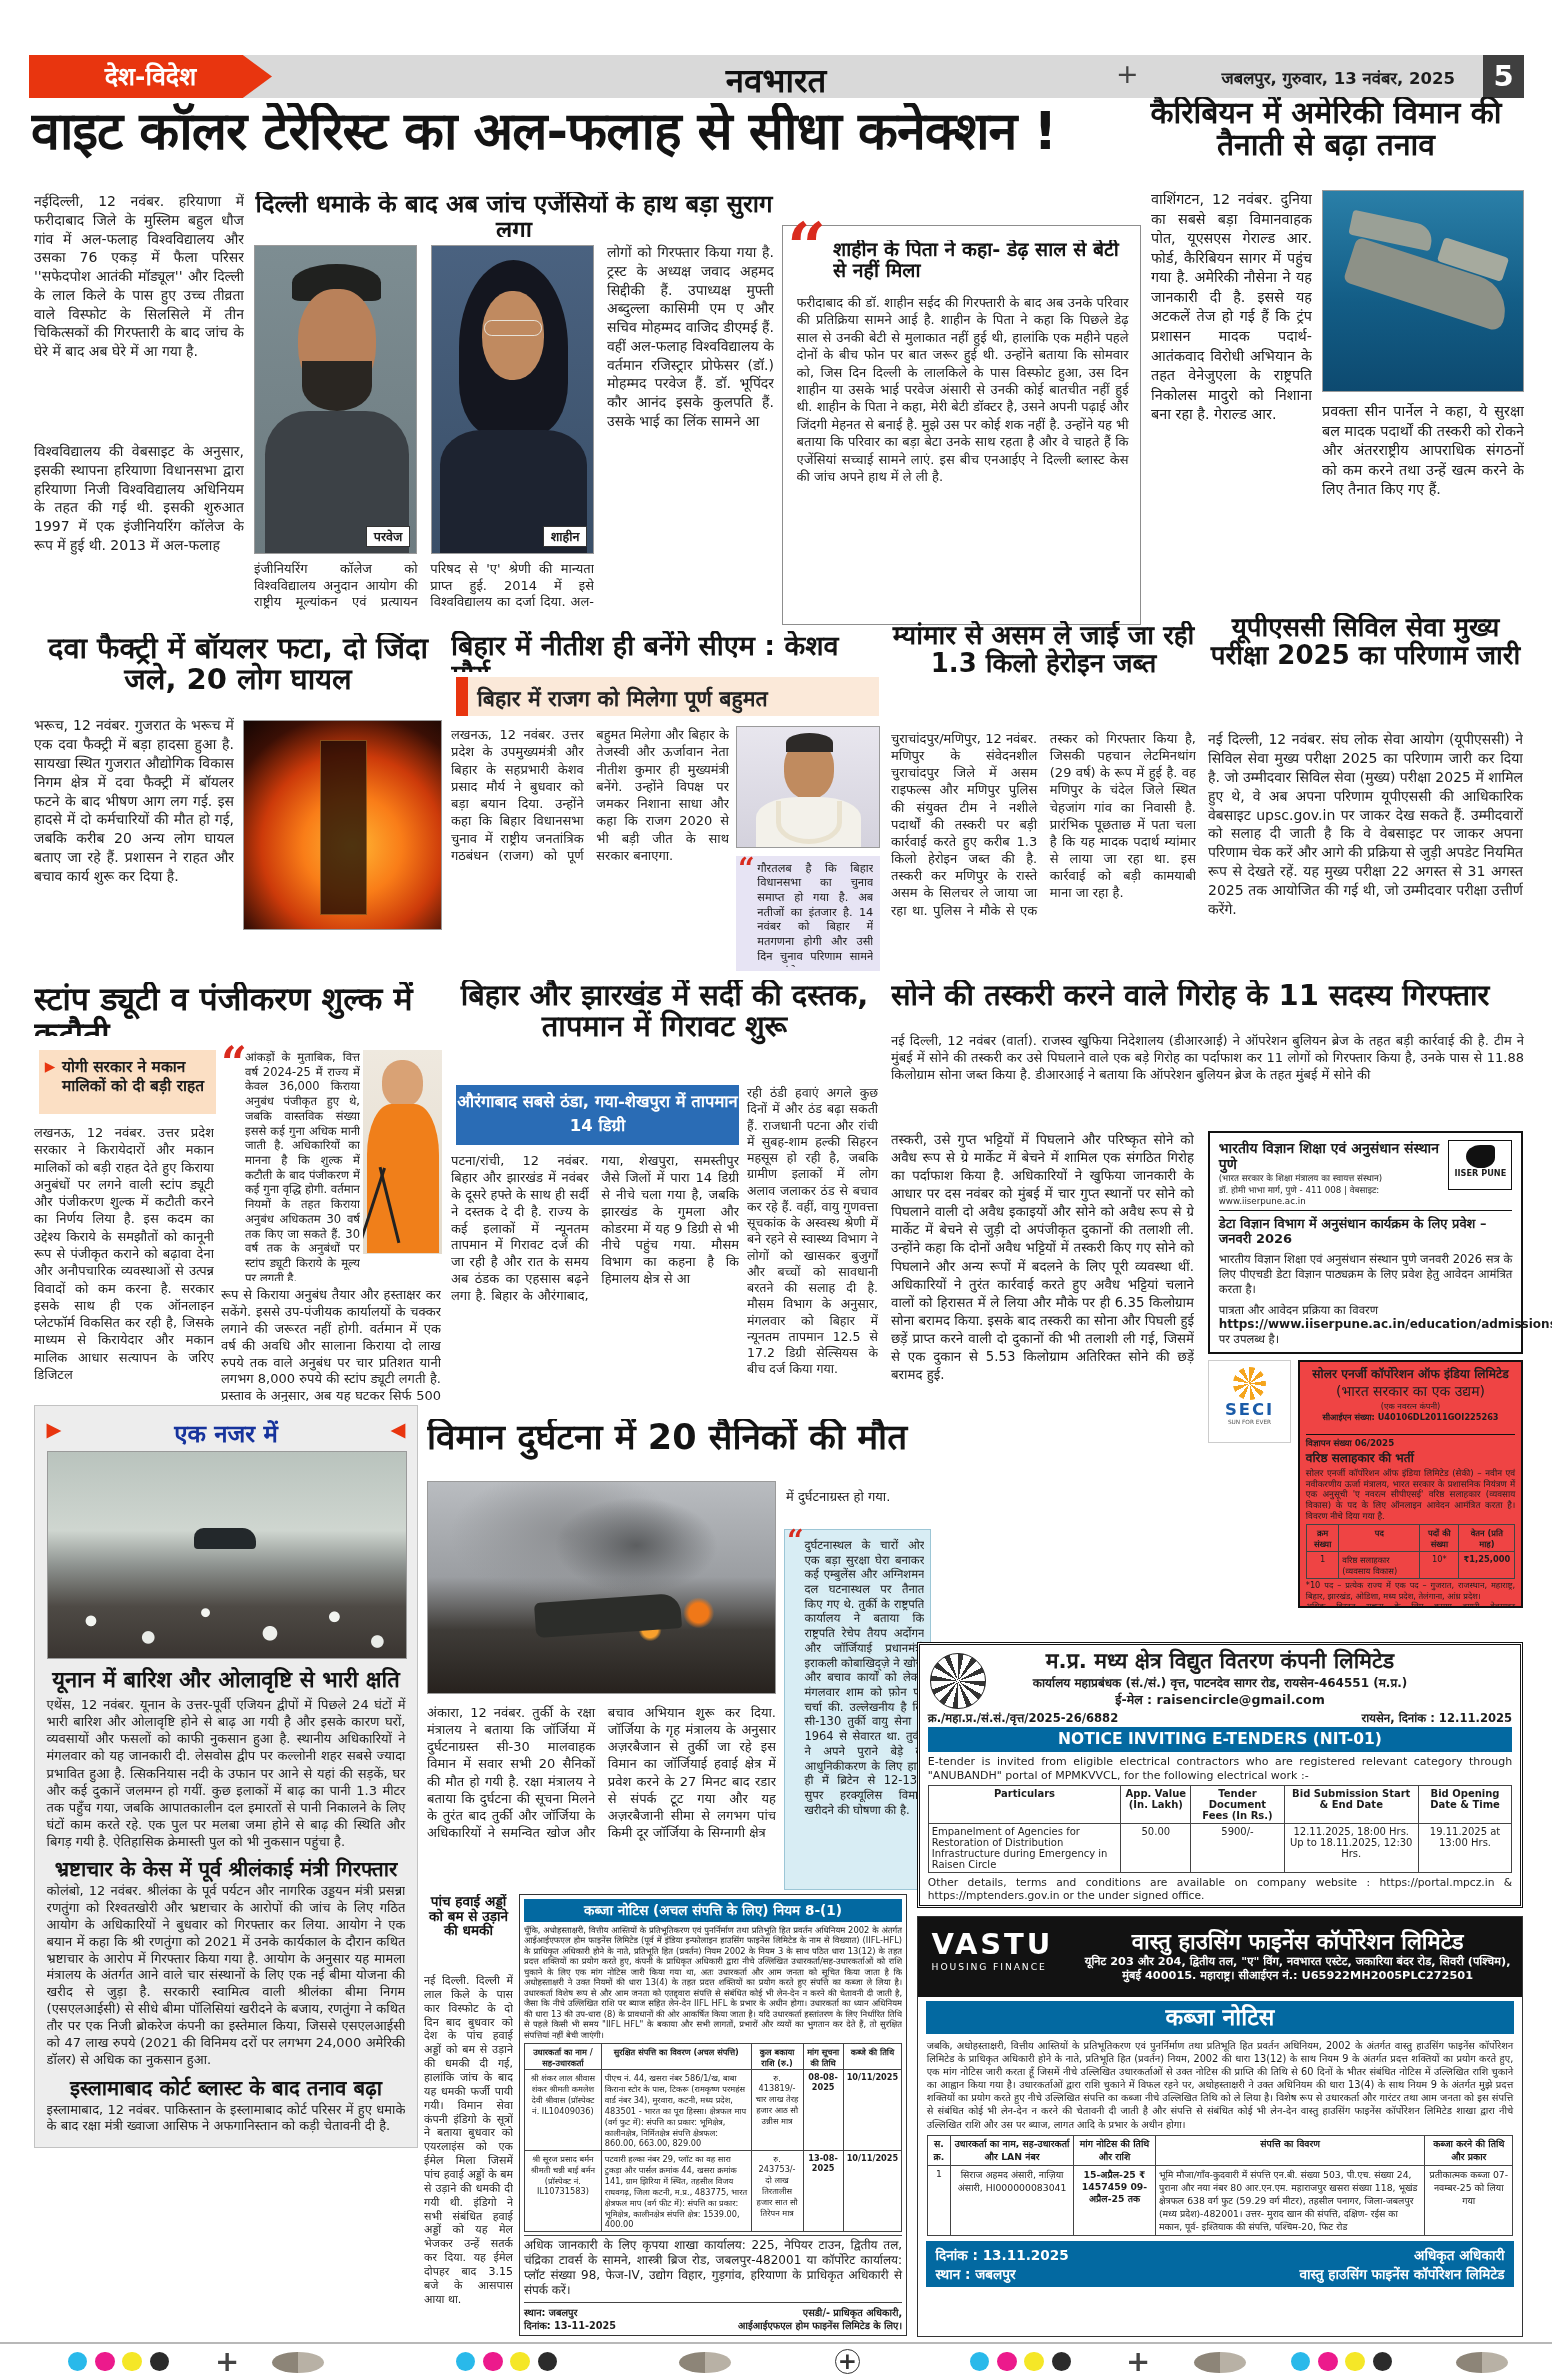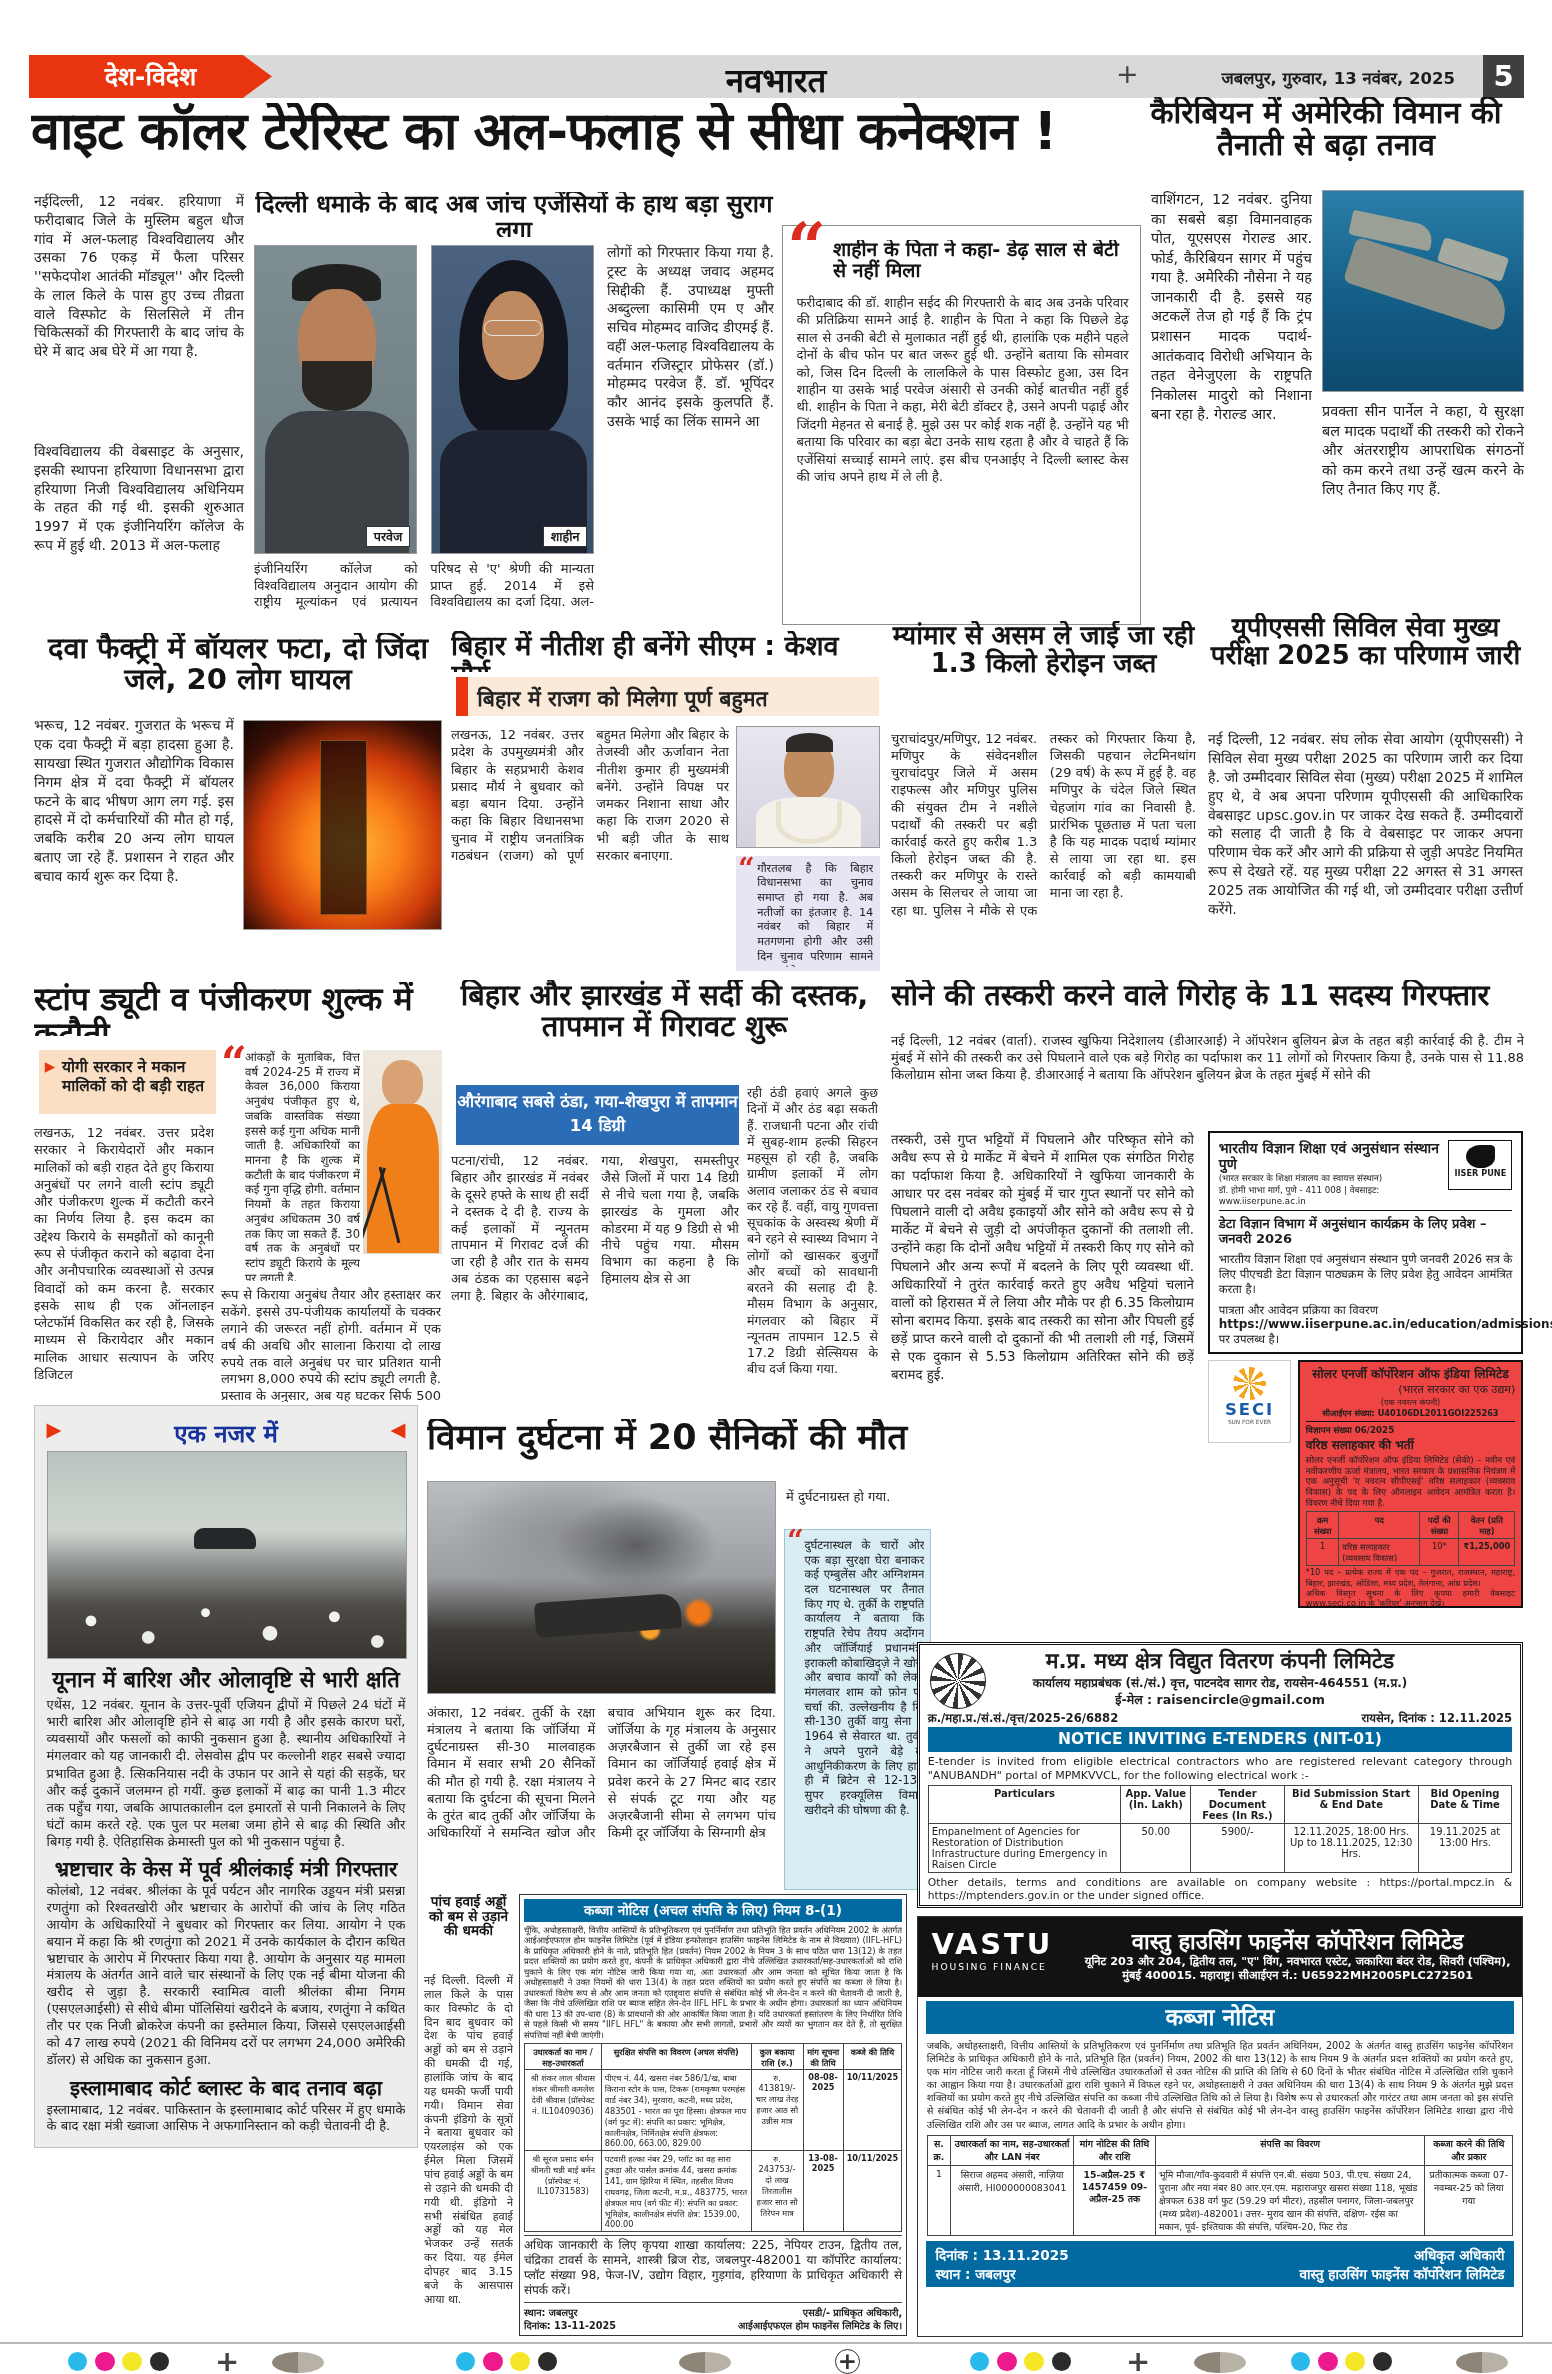--- a/index.html
+++ b/index.html
@@ -163,23 +163,23 @@
 
   <div class="abs" style="top:1360px;left:1208px;width:83px;height:83px;background:#fff;border:1px solid #ccc;text-align:center;">
     <div style="width:33px;height:33px;margin:5.8px auto 0;border-radius:50%;
                 background:repeating-conic-gradient(#f5a51d 0 20deg,#fff 20deg 40deg);"></div>
     <div class="b" style="font-size:16.5px;color:#1a5ba8;letter-spacing:1.9px;">SECI</div>
     <div style="font-size:5.8px;color:#555;">SUN FOR EVER</div>
   </div>
 
   <div class="abs ovh" style="top:1360px;left:1298px;width:225px;height:248px;border:2.9px solid #111;background:#ef4444;padding:4.9px 5.8px;">
     <div class="b ctr" style="font-size:12.2px;line-height:1.15;">सोलर एनर्जी कॉर्पोरेशन ऑफ इंडिया लिमिटेड</div>
-    <div class="ctr" style="font-size:11px;text-align:right;">(भारत सरकार का एक उद्यम)</div>
+    <div class="ctr" style="font-size:14px;">(भारत सरकार का एक उद्यम)</div>
     <div class="ctr" style="font-size:8.2px;">(एक नवरत्न कंपनी)</div>
-    <div class="ctr b" style="font-size:8.2px;border-bottom:1.5px solid #111;padding-bottom:3px;">सीआईएन संख्या: U40106DL2011GOI225263</div>
+    <div class="ctr b" style="font-size:8.2px;border-bottom:1.5px solid #111;padding-bottom:12px;">सीआईएन संख्या: U40106DL2011GOI225263</div>
     <div class="b" style="font-size:8.7px;margin-top:1.9px;">विज्ञापन संख्या 06/2025</div>
     <div class="b" style="font-size:12px;">वरिष्ठ सलाहकार की भर्ती</div>
     <div class="j" style="font-size:8.7px;line-height:1.25;margin:1.9px 0;">सोलर एनर्जी कॉर्पोरेशन ऑफ इंडिया लिमिटेड (सेकी) – नवीन एवं नवीकरणीय ऊर्जा मंत्रालय, भारत सरकार के प्रशासनिक नियंत्रण में एक अनुसूची 'ए नवरत्न सीपीएसई' वरिष्ठ सलाहकार (व्यवसाय विकास) के पद के लिए ऑनलाइन आवेदन आमंत्रित करता है। विवरण नीचे दिया गया है.</div>
     <table style="font-size:8.3px;">
       <tbody>
           <tr>
         <th>क्रम संख्या</th>
         <th>पद</th>
         <th>पदों की संख्या</th>
         <th>वेतन (प्रति माह)</th>

